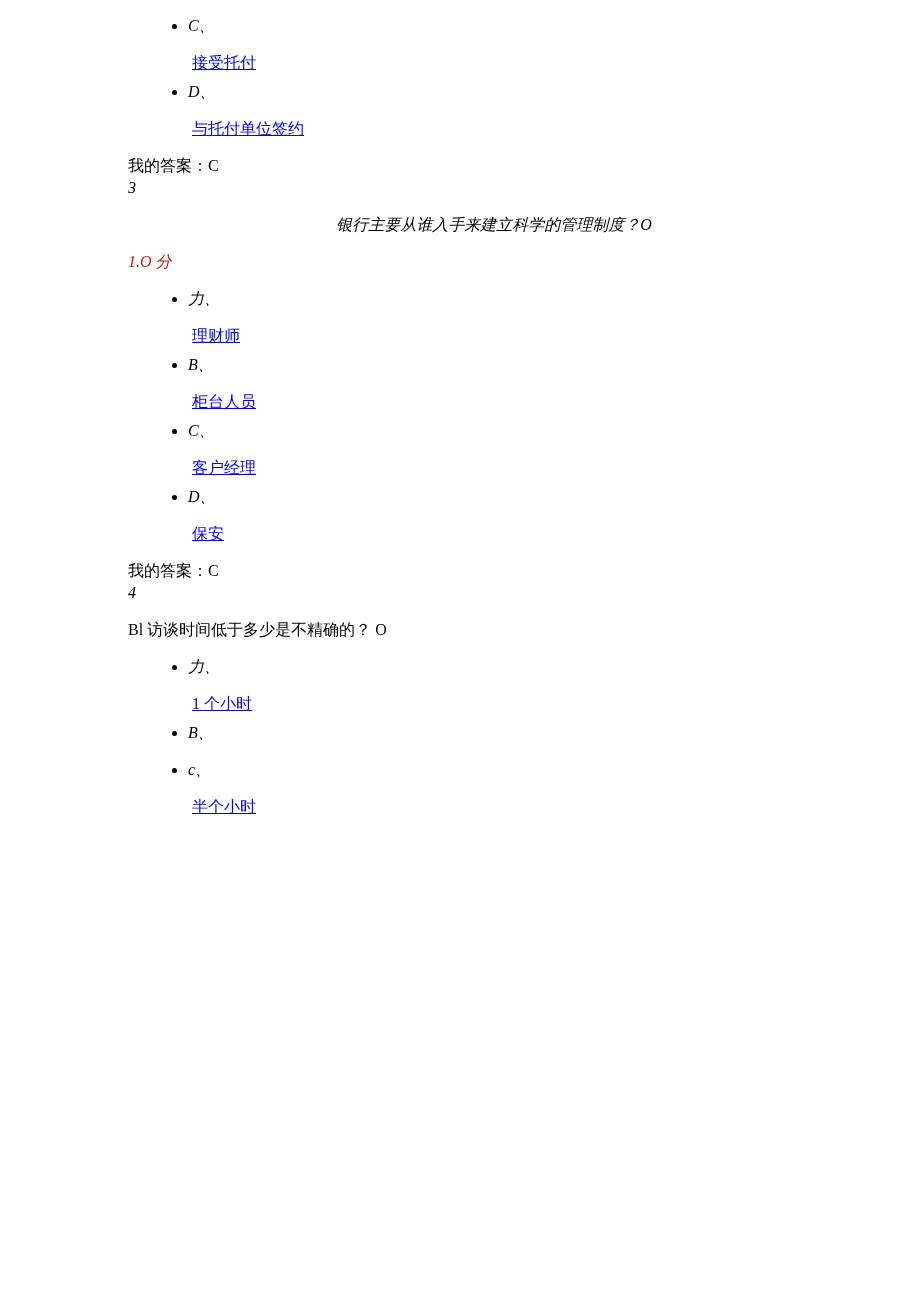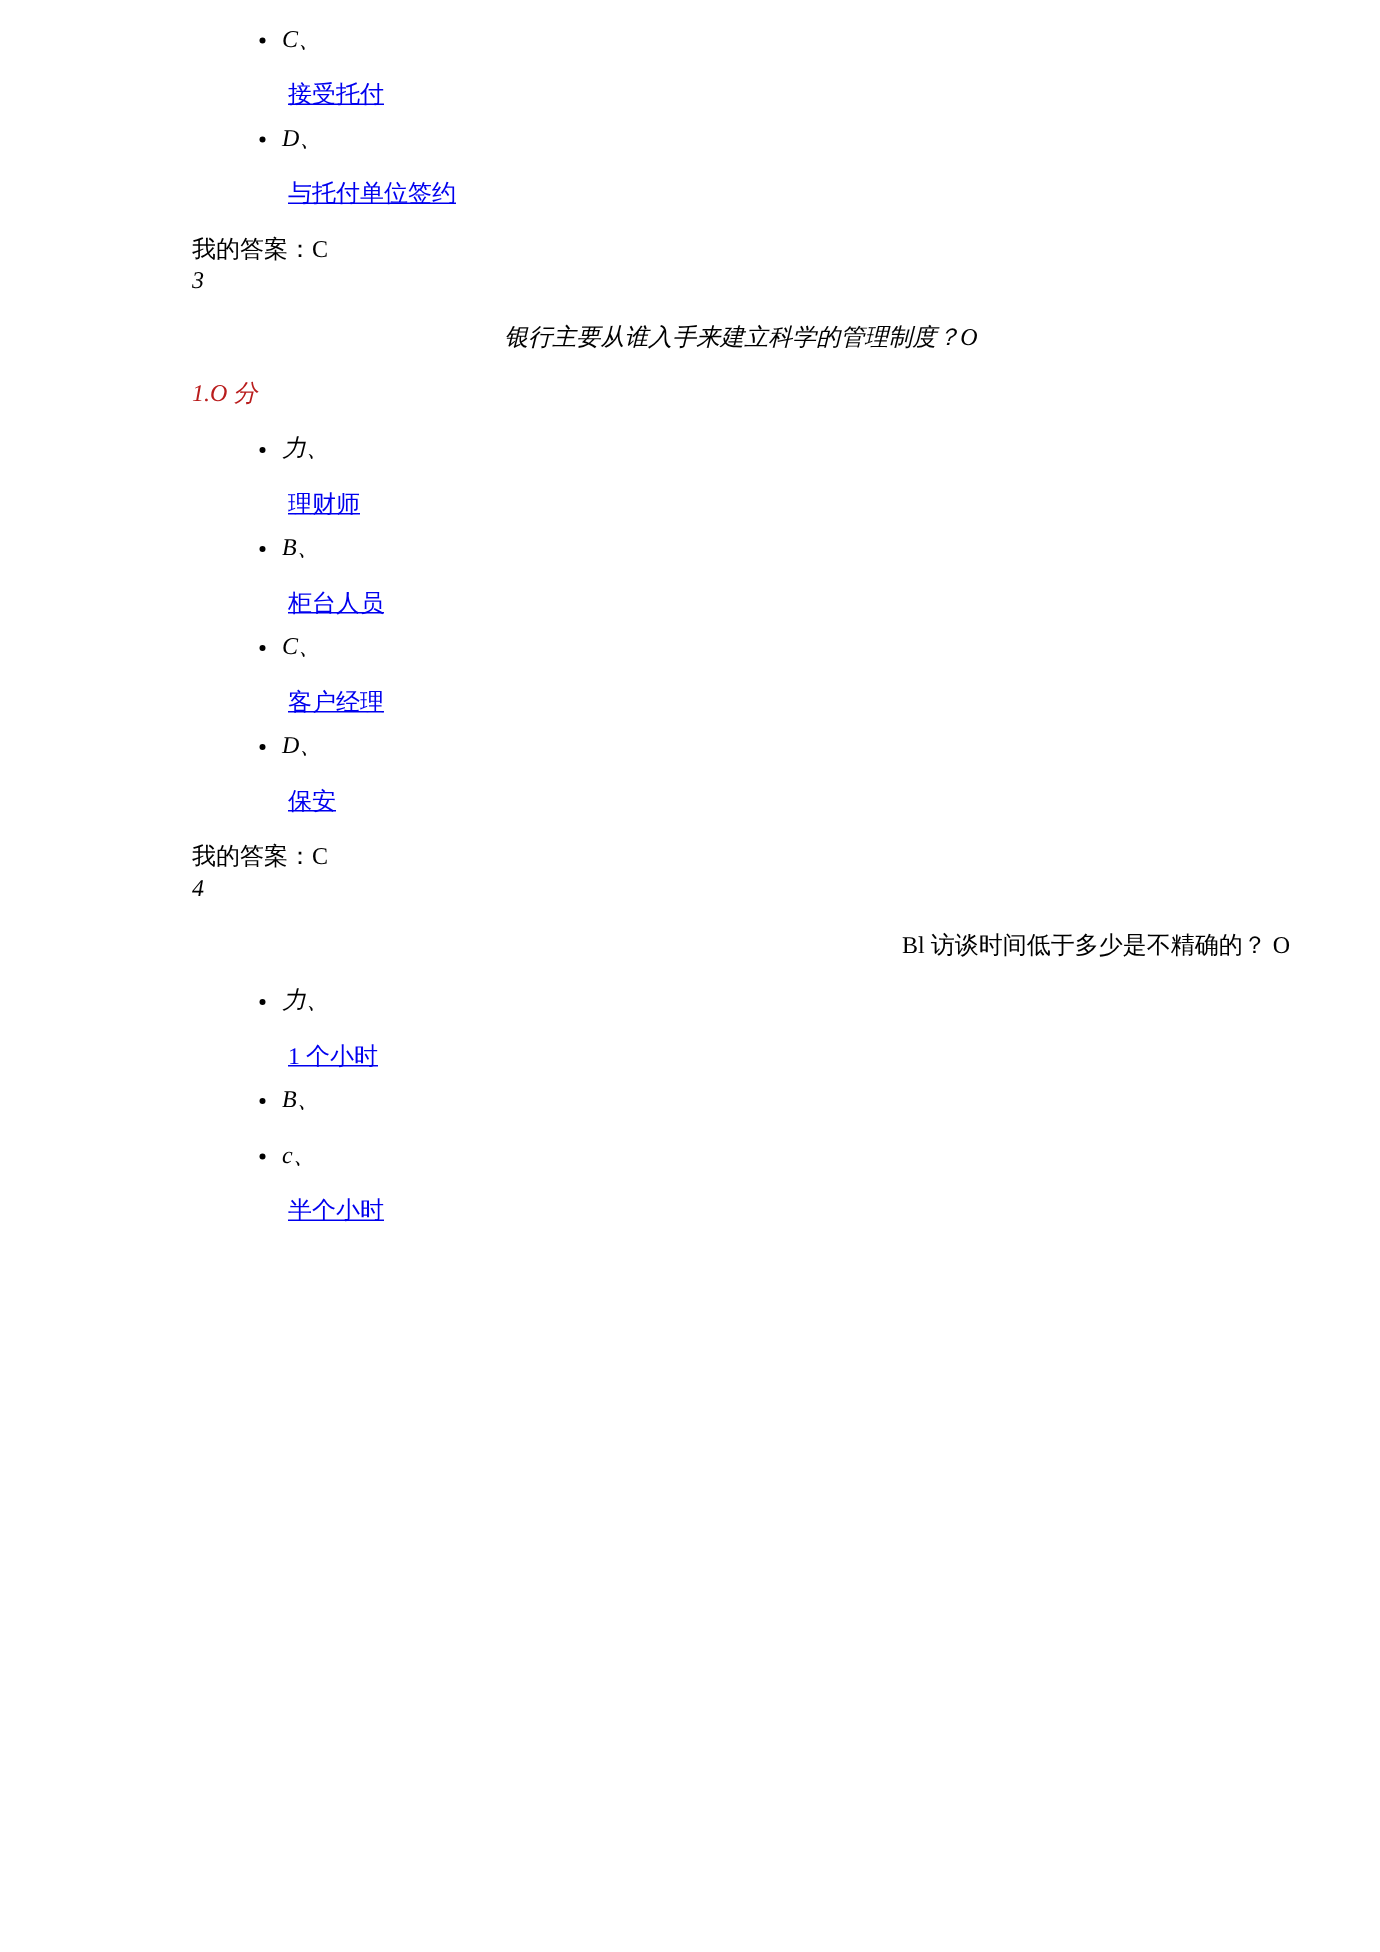--- a/index.html
+++ b/index.html
@@ -47,21 +47,20 @@
     .question-text {
       font-style: italic;
       margin: 18px 0 16px 0;
       display: block;
       text-align: center;
     }
     .question-text-normal {
       font-style: normal;
       margin: 18px 0 2px 0;
       display: block;
-      text-align: right;
     }
     .score {
       font-style: italic;
       color: #b91c1c;
       margin-bottom: 10px;
       display: block;
     }
     .my-answer {
       margin: 8px 0 2px 0;
       display: block;

